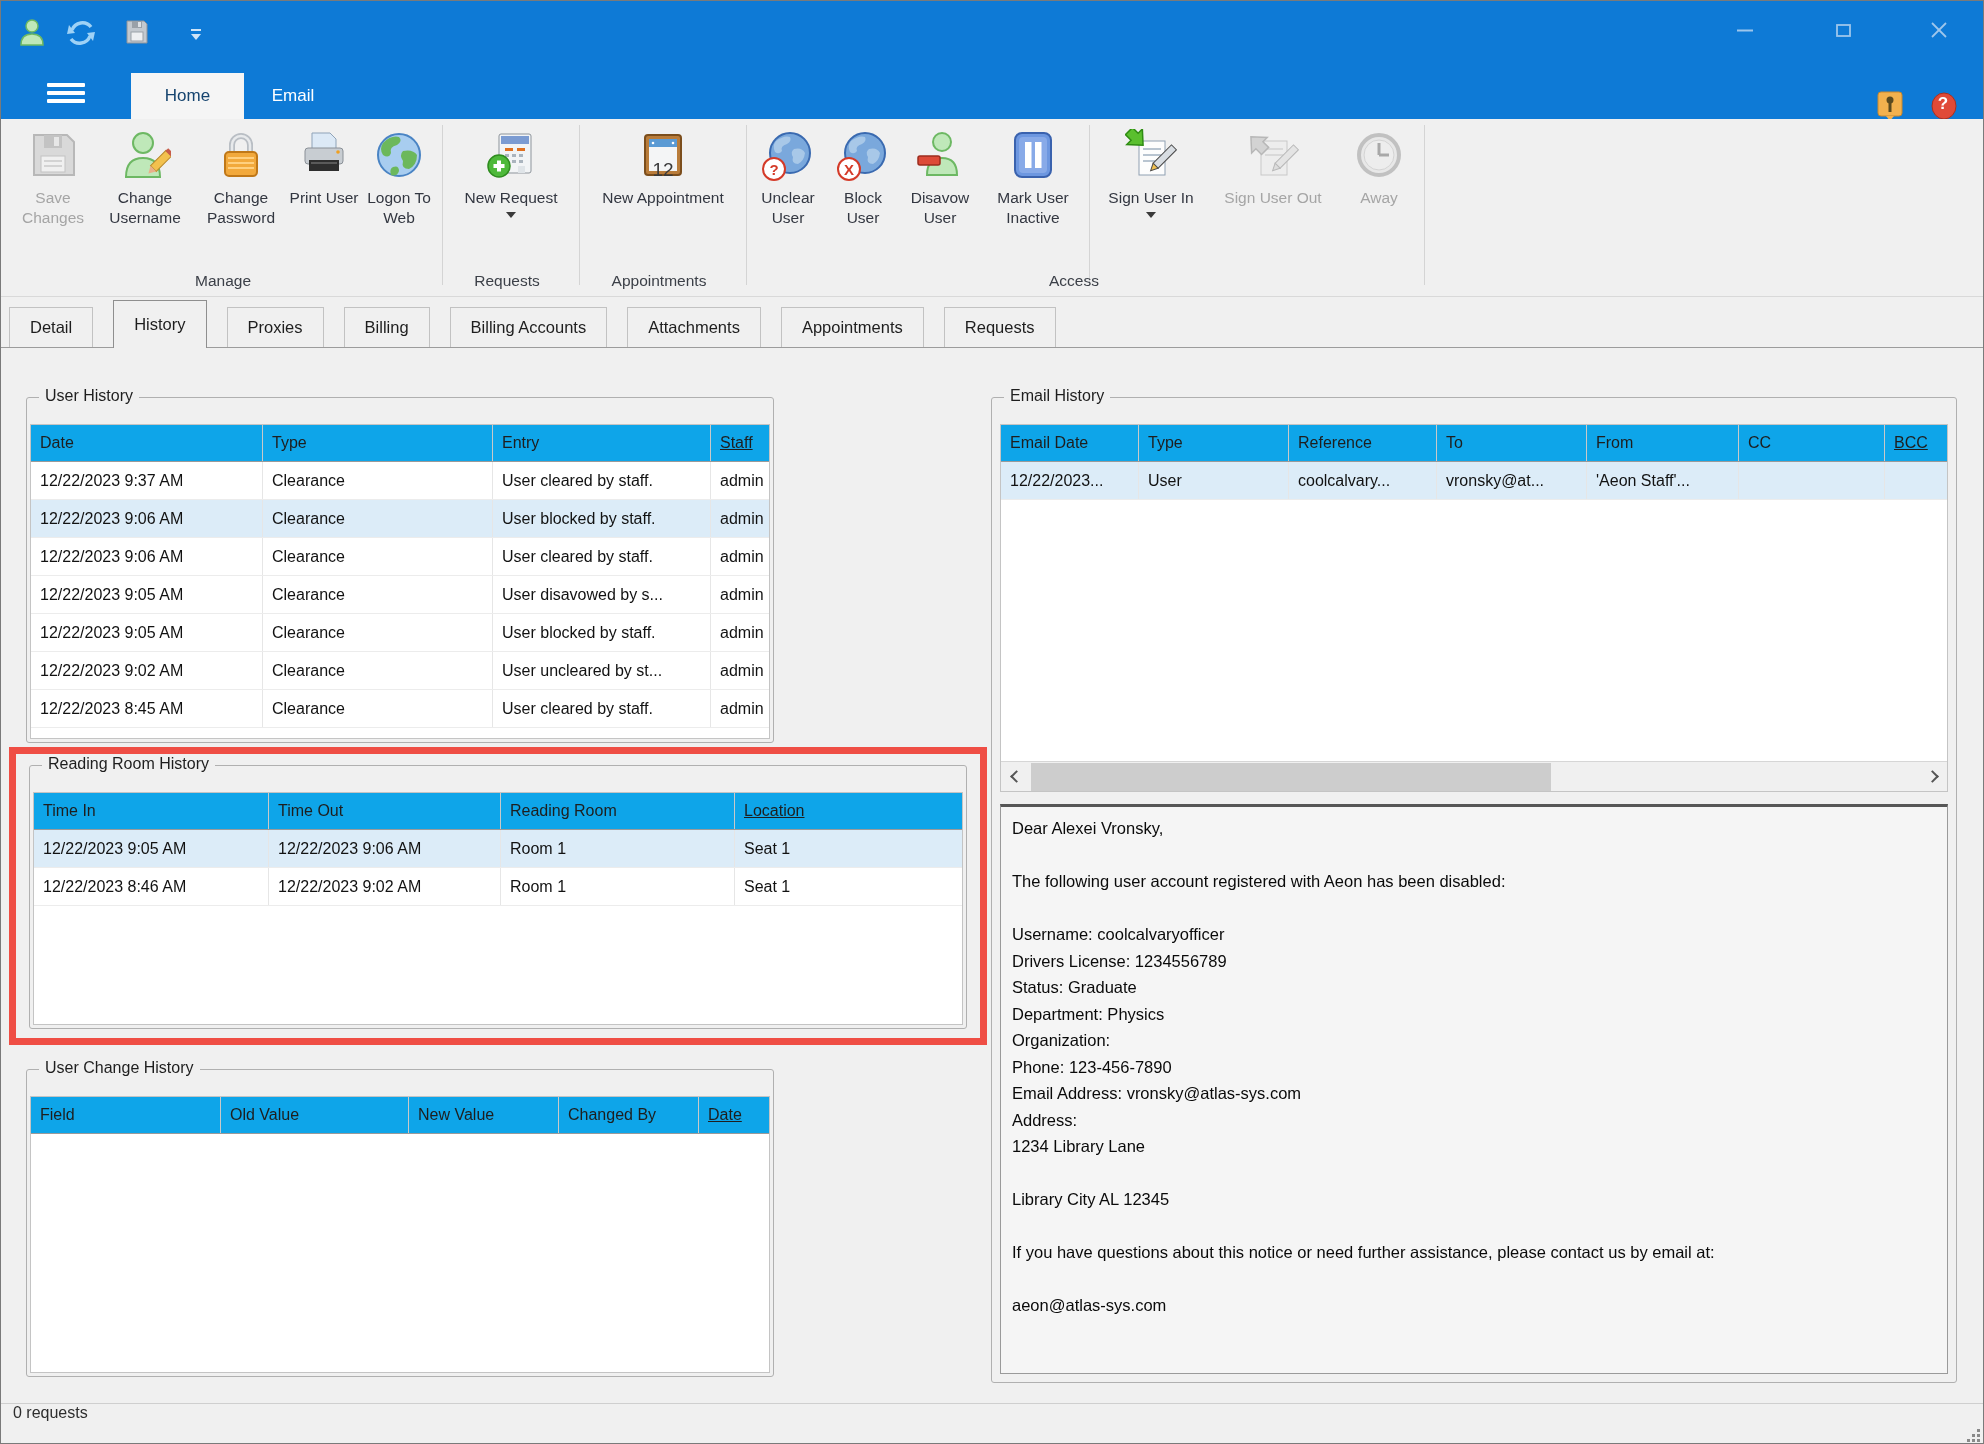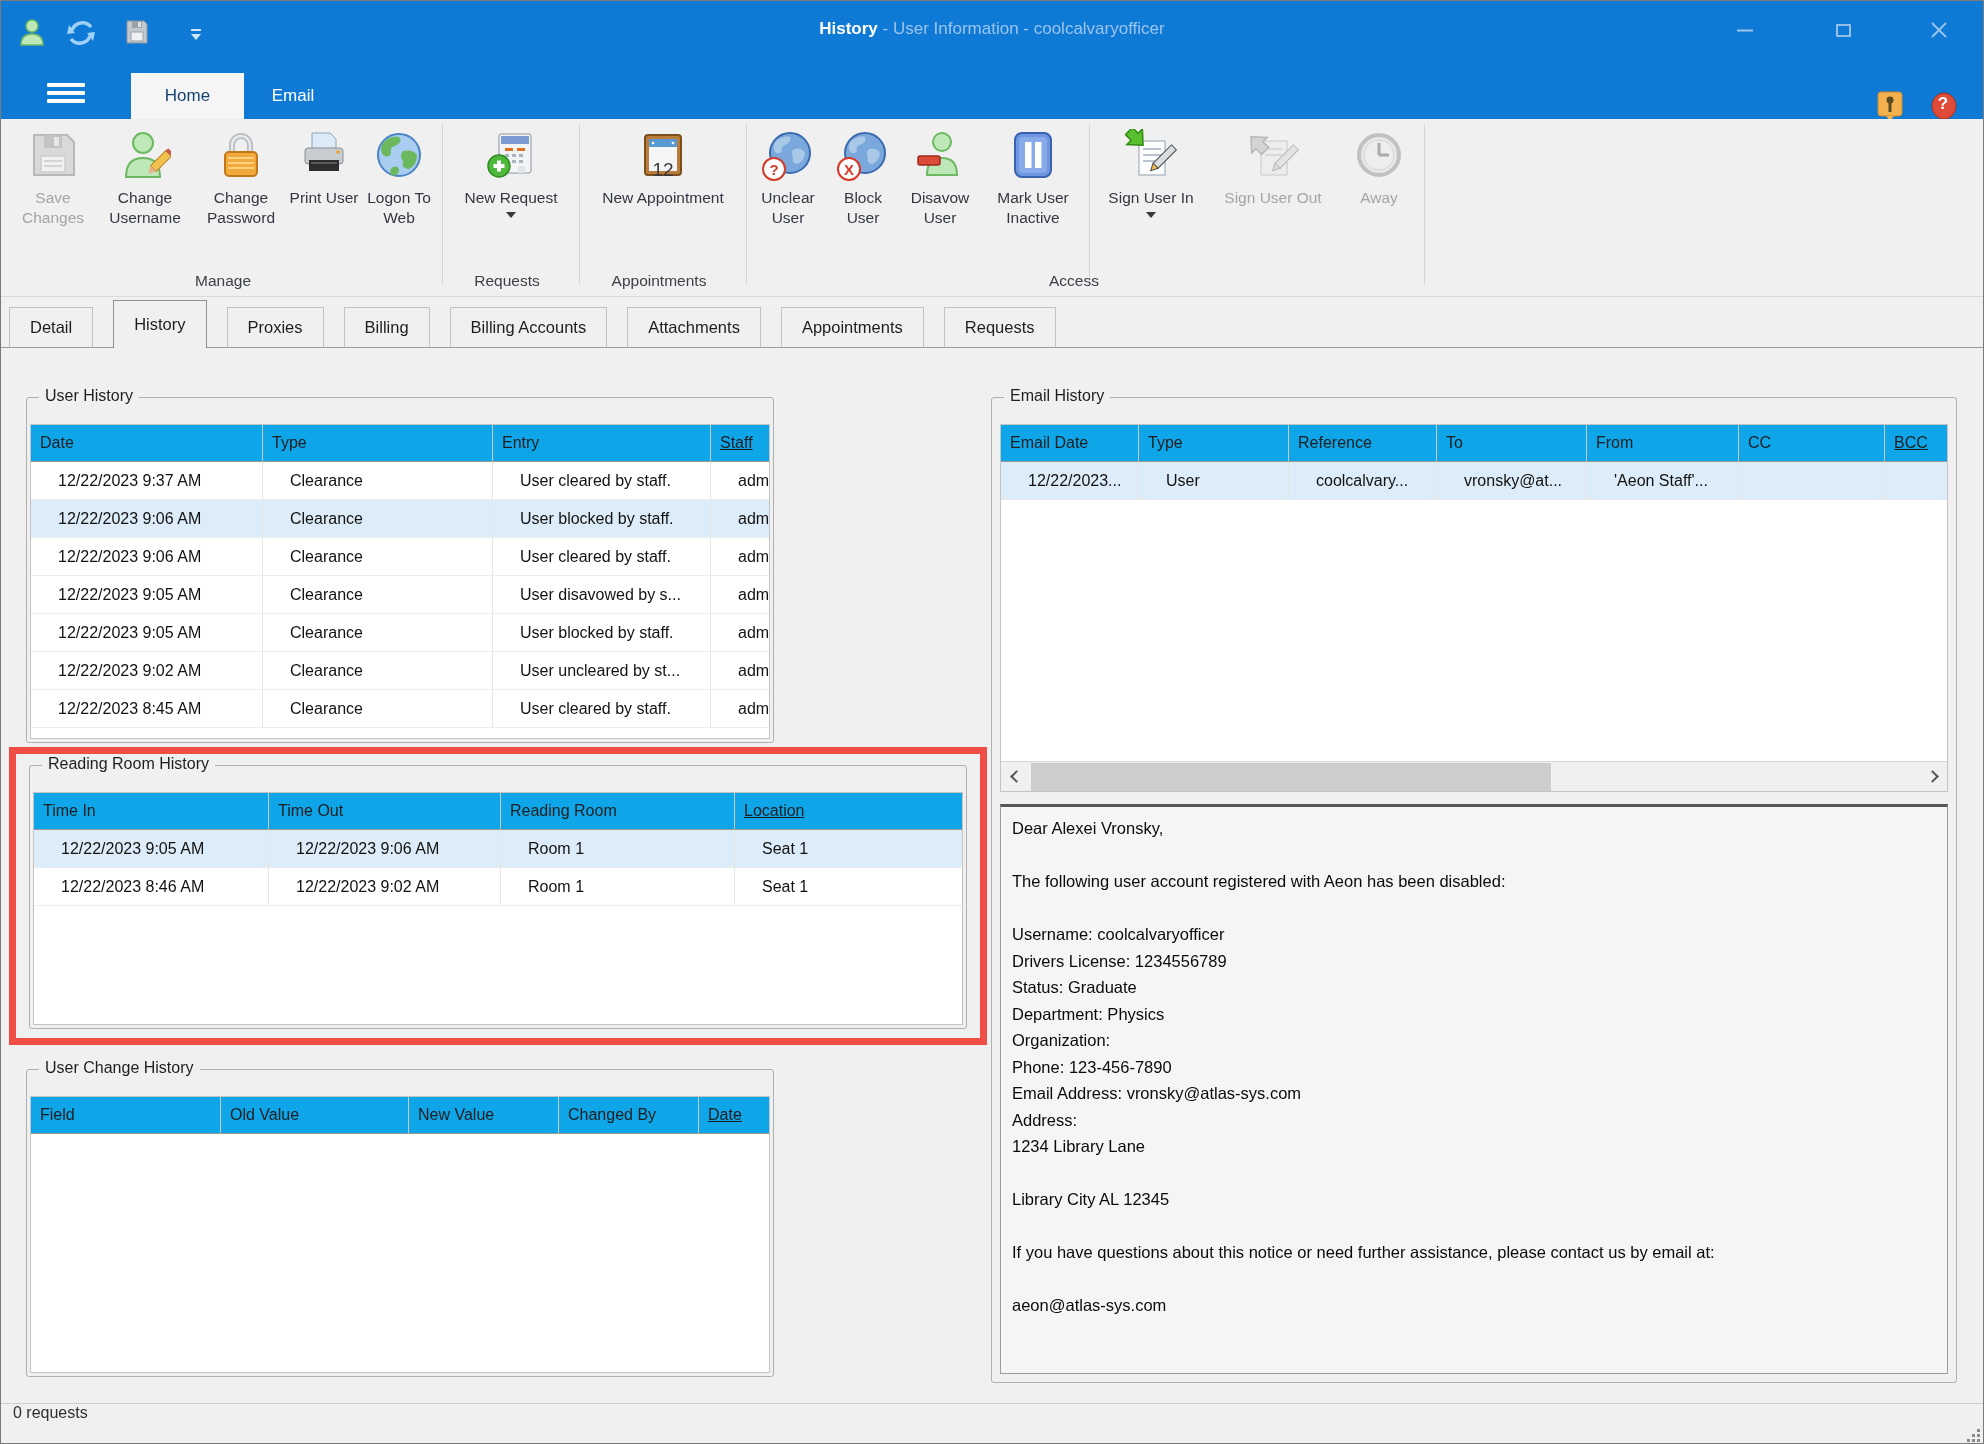--- a/index.html
+++ b/index.html
@@ -44,21 +44,21 @@
   
   .gbox{position:absolute;border:1px solid #b0b0b0;border-radius:3px;}
   .glabel{position:absolute;top:-11px;left:12px;background:#f0f0f0;padding:0 6px;font-size:16px;color:#1e1e1e;white-space:nowrap;}
   .grid{position:absolute;background:#ffffff;border:1px solid #c4c4c4;overflow:hidden;}
   .ghead{display:flex;background:#0ea5e9;border-bottom:1px solid #9a9a9a;height:37px;}
   .hc{border-right:1px solid #c9c9c9;display:flex;align-items:center;padding:0 9px;font-size:16px;color:#1e1e1e;
       white-space:nowrap;overflow:hidden;cursor:pointer;}
   .hc:last-child{border-right:none;flex:1;text-decoration:underline;}
   .grow{display:flex;height:38px;border-bottom:1px solid #ececec;background:#fff;cursor:default;}
   .grow.hl{background:#dcecf8;}
-  .cc{border-right:1px solid #e6e6e6;display:flex;align-items:center;padding:0 27px;font-size:16px;color:#121212;
+  .cc{border-right:1px solid #e6e6e6;display:flex;align-items:center;padding:0 9px;font-size:16px;color:#121212;
       white-space:nowrap;overflow:hidden;text-align:center;}
   .cc:last-child{border-right:none;flex:1;}
   
   .redbox{position:absolute;left:8px;top:746px;width:978px;height:298px;border:7px solid #ef4e45;z-index:5;pointer-events:none;}
   
   .hscroll{position:absolute;left:0;bottom:0;width:100%;height:30px;background:#f0f0f0;border-top:1px solid #d6d6d6;display:flex;align-items:center;}
   .sarrow{width:30px;height:30px;display:flex;align-items:center;justify-content:center;cursor:pointer;}
   .chevL{width:9px;height:9px;border-left:2px solid #555;border-bottom:2px solid #555;transform:rotate(45deg);}
   .chevR{width:9px;height:9px;border-right:2px solid #555;border-bottom:2px solid #555;transform:rotate(-45deg);}
   .sthumb{height:28px;background:#cdcdcd;width:520px;cursor:pointer;}
@@ -98,23 +98,20 @@
           <rect x="8" y="14" width="12" height="9" fill="#eef0f2" stroke="#9aa1a8"></rect>
         </svg>
     </span>
     <span class="qa-icon" style="left:188px;top:26px">
       <svg width="14" height="12" viewBox="0 0 14 12">
           <rect x="2" y="0" width="10" height="2" fill="#cfe4f7"></rect>
           <polygon points="2,5 12,5 7,11" fill="#cfe4f7"></polygon>
         </svg>
     </span>
 
-    <div class="win-title">
-      <span class="t1">History</span><span class="t2"> - User Information - coolcalvaryofficer</span>
-    </div>
 
     <div class="winbtn" style="left:1698px">
       <svg width="16" height="3" viewBox="0 0 16 3">
           <rect width="16" height="2" y="0.5" fill="#9dc6ec"></rect>
         </svg>
     </div>
     <div class="winbtn" style="left:1796px">
       <svg width="15" height="13" viewBox="0 0 15 13">
           <rect x="1" y="1" width="13" height="11" fill="none" stroke="#9dc6ec" stroke-width="1.8"></rect>
         </svg>

